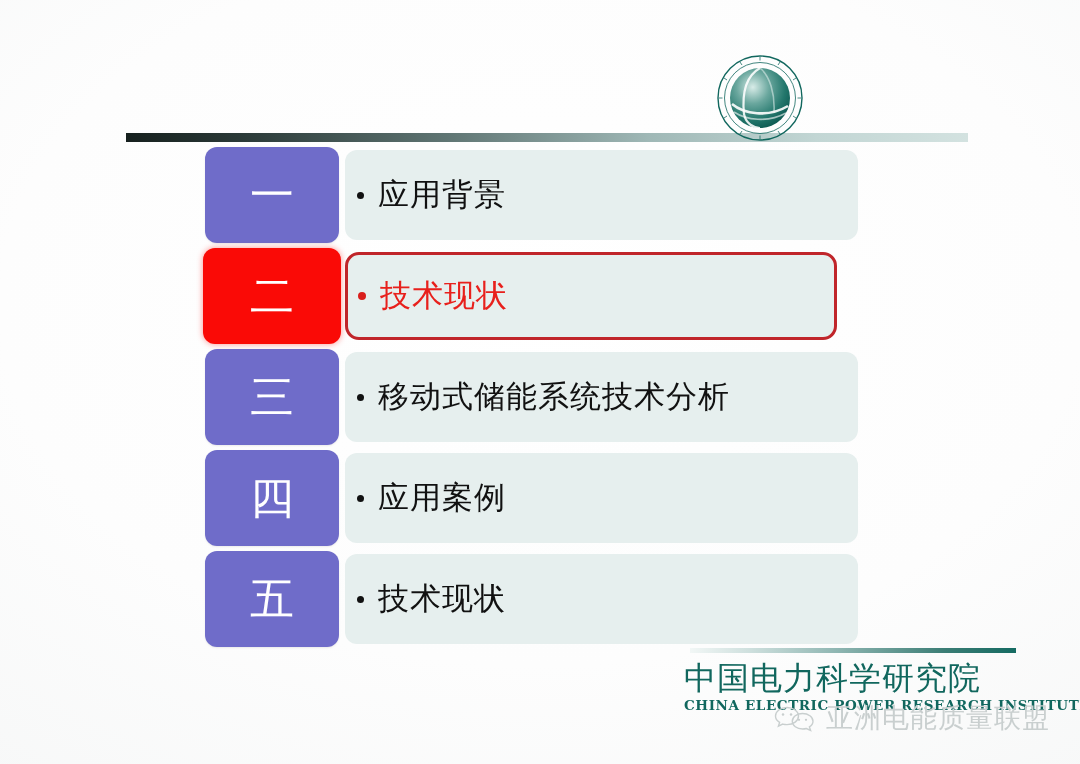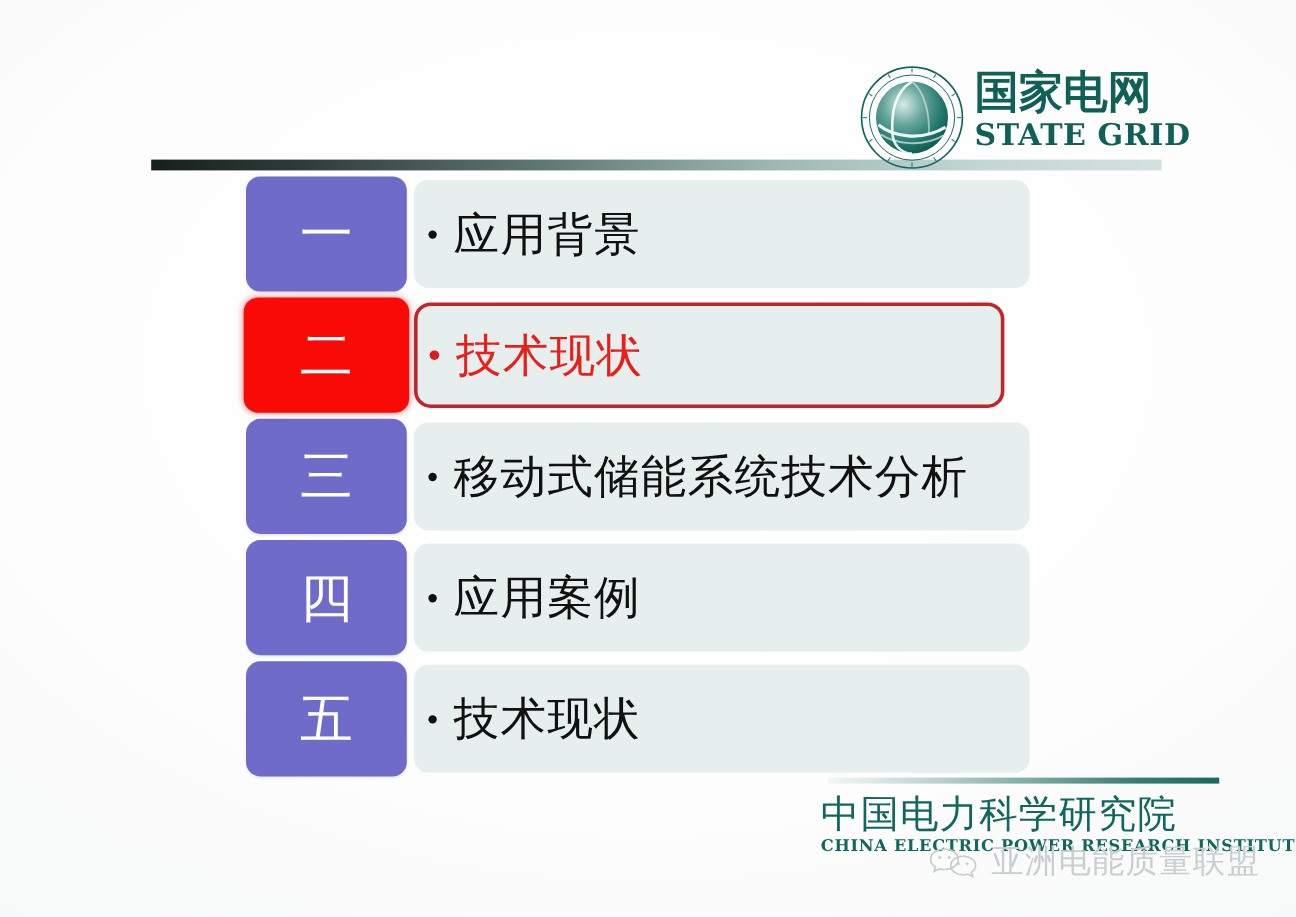--- a/index.html
+++ b/index.html
@@ -127,21 +127,21 @@
   .row-bullet {
     display: inline-block;
     width: 7px;
     height: 7px;
     border-radius: 50%;
     background: #111111;
     margin-right: 14px;
     flex: 0 0 auto;
   }
   .row-label {
-    font-size: 38px;
+    font-size: 31px;
     color: #111111;
     letter-spacing: 1px;
     white-space: nowrap;
   }
 
   
   .row.active .row-num {
     left: 203px;
     width: 138px;
     background: #FA0A06;
@@ -257,24 +257,20 @@
         <line x1="80" y1="64" x2="77" y2="62"></line>
         <line x1="64" y1="80" x2="62" y2="77"></line>
         <line x1="44" y1="85" x2="44" y2="81.5"></line>
         <line x1="24" y1="80" x2="26" y2="77"></line>
         <line x1="8" y1="64" x2="11" y2="62"></line>
         <line x1="3" y1="44" x2="6.5" y2="44"></line>
         <line x1="8" y1="24" x2="11" y2="26"></line>
         <line x1="24" y1="8" x2="26" y2="11"></line>
       </g>
     </svg>
-    <div id="logo-text">
-      <div class="logo-cn">国家电网</div>
-      <div class="logo-en">STATE GRID</div>
-    </div>
   </div>
 
   <div id="rows">
 
     <div class="row">
       <div class="row-num">一</div>
       <div class="row-bar">
         <span class="row-bullet"></span>
         <span class="row-label">应用背景</span>
       </div>

